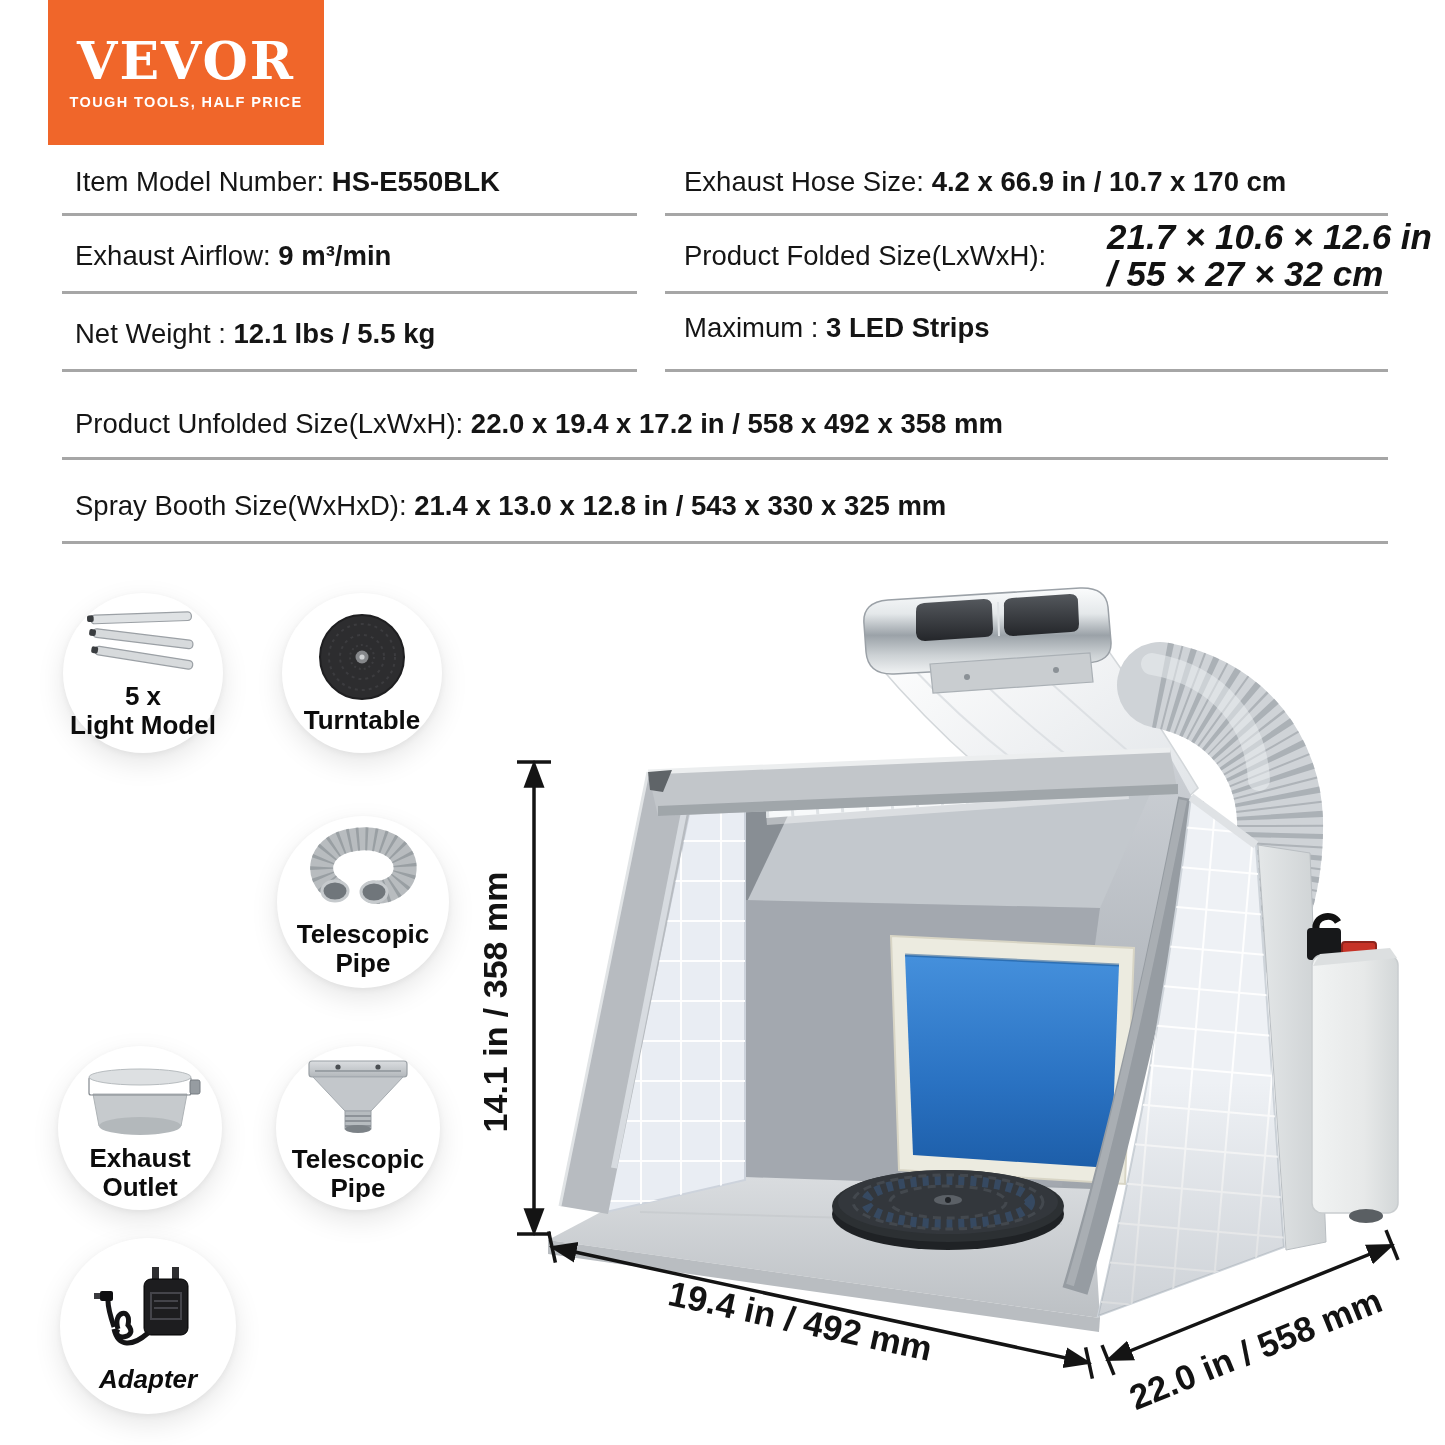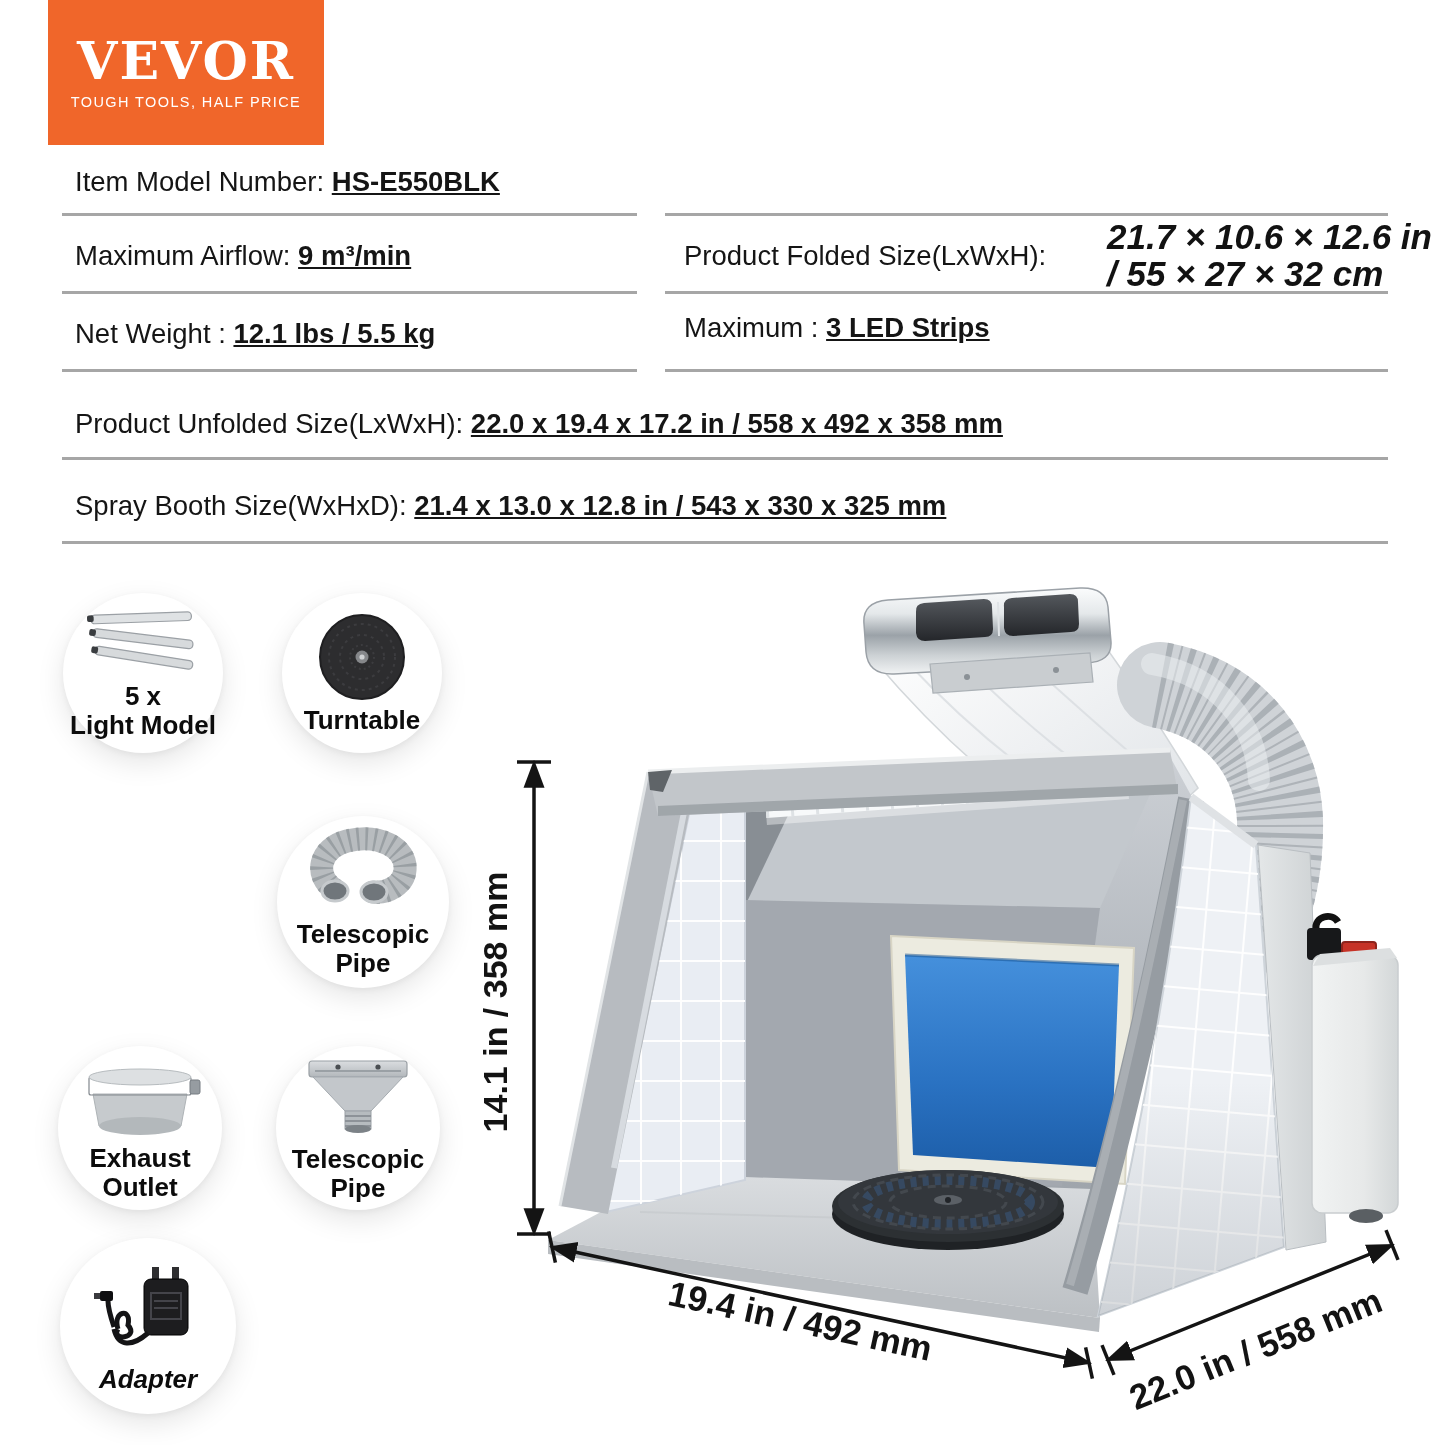--- a/index.html
+++ b/index.html
@@ -3,26 +3,26 @@
 <meta charset="utf-8">
 <style>
   html,body{margin:0;padding:0;background:#ffffff;}
   .page{position:relative;width:1445px;height:1445px;background:#ffffff;overflow:hidden;
         font-family:"Liberation Sans",sans-serif;color:#121212;}
 
   
   .logo{position:absolute;left:48px;top:0;width:276px;height:145px;background:#f0662a;
         display:flex;flex-direction:column;align-items:center;justify-content:center;color:#fff;}
   .logo-name{font-family:"DejaVu Serif",serif;font-weight:900;font-size:52px;line-height:1;letter-spacing:2px;}
-  .logo-tag{font-size:14.5px;font-weight:400;letter-spacing:1.4px;margin-top:7px;white-space:nowrap;}
+  .logo-tag{font-size:14.5px;font-weight:700;letter-spacing:1.4px;margin-top:7px;white-space:nowrap;}
 
   
   .spec{position:absolute;font-size:27.5px;white-space:nowrap;color:#151515;}
   .spec .lbl{font-weight:400;}
-  .spec .val{font-weight:700;text-decoration:underline;}
+  .spec .val{font-weight:700;}
   .spec2v{position:absolute;left:1107px;top:218px;font-size:35px;font-weight:700;line-height:37px;white-space:nowrap;font-style:italic;}
   .sep{position:absolute;height:3px;background:#a6a6a6;}
 
   
   .acc{position:absolute;background:#fff;border-radius:50%;
        box-shadow:0 10px 28px rgba(0,0,0,.10),0 2px 6px rgba(0,0,0,.05);
        display:flex;flex-direction:column;align-items:center;justify-content:center;}
   .acc svg{flex:0 0 auto;}
   .acc-label{font-weight:700;font-size:26px;line-height:29px;text-align:center;color:#0c0c0c;margin-top:2px;}
   .acc-label div:empty{display:none;}
@@ -39,28 +39,32 @@
   <div class="logo">
     <div class="logo-name">VEVOR</div>
     <div class="logo-tag">TOUGH TOOLS, HALF PRICE</div>
   </div>
 
   <div class="spec" style="left:75px;top:166px;">
     <span class="lbl">Item Model Number:</span>
     <span class="val">HS-E550BLK</span>
   </div>
   <div class="spec" style="left:75px;top:240px;">
-    <span class="lbl">Maximum Airflow:</span>
+    <span class="lbl">Exhaust Airflow:</span>
     <span class="val">9 m³/min</span>
   </div>
   <div class="spec" style="left:75px;top:318px;">
     <span class="lbl">Net Weight :</span>
     <span class="val">12.1 lbs / 5.5 kg</span>
   </div>
 
+  <div class="spec" style="left:684px;top:166px;">
+    <span class="lbl">Exhaust Hose Size:</span>
+    <span class="val">4.2 x 66.9 in / 10.7 x 170 cm</span>
+  </div>
   <div class="spec" style="left:684px;top:240px;">
     <span class="lbl">Product Folded Size(LxWxH):</span>
   </div>
   <div class="spec2v">
     <div>21.7 × 10.6 × 12.6 in</div>
     <div>/ 55 × 27 × 32 cm</div>
   </div>
   <div class="spec" style="left:684px;top:312px;">
     <span class="lbl">Maximum :</span>
     <span class="val">3 LED Strips</span>

